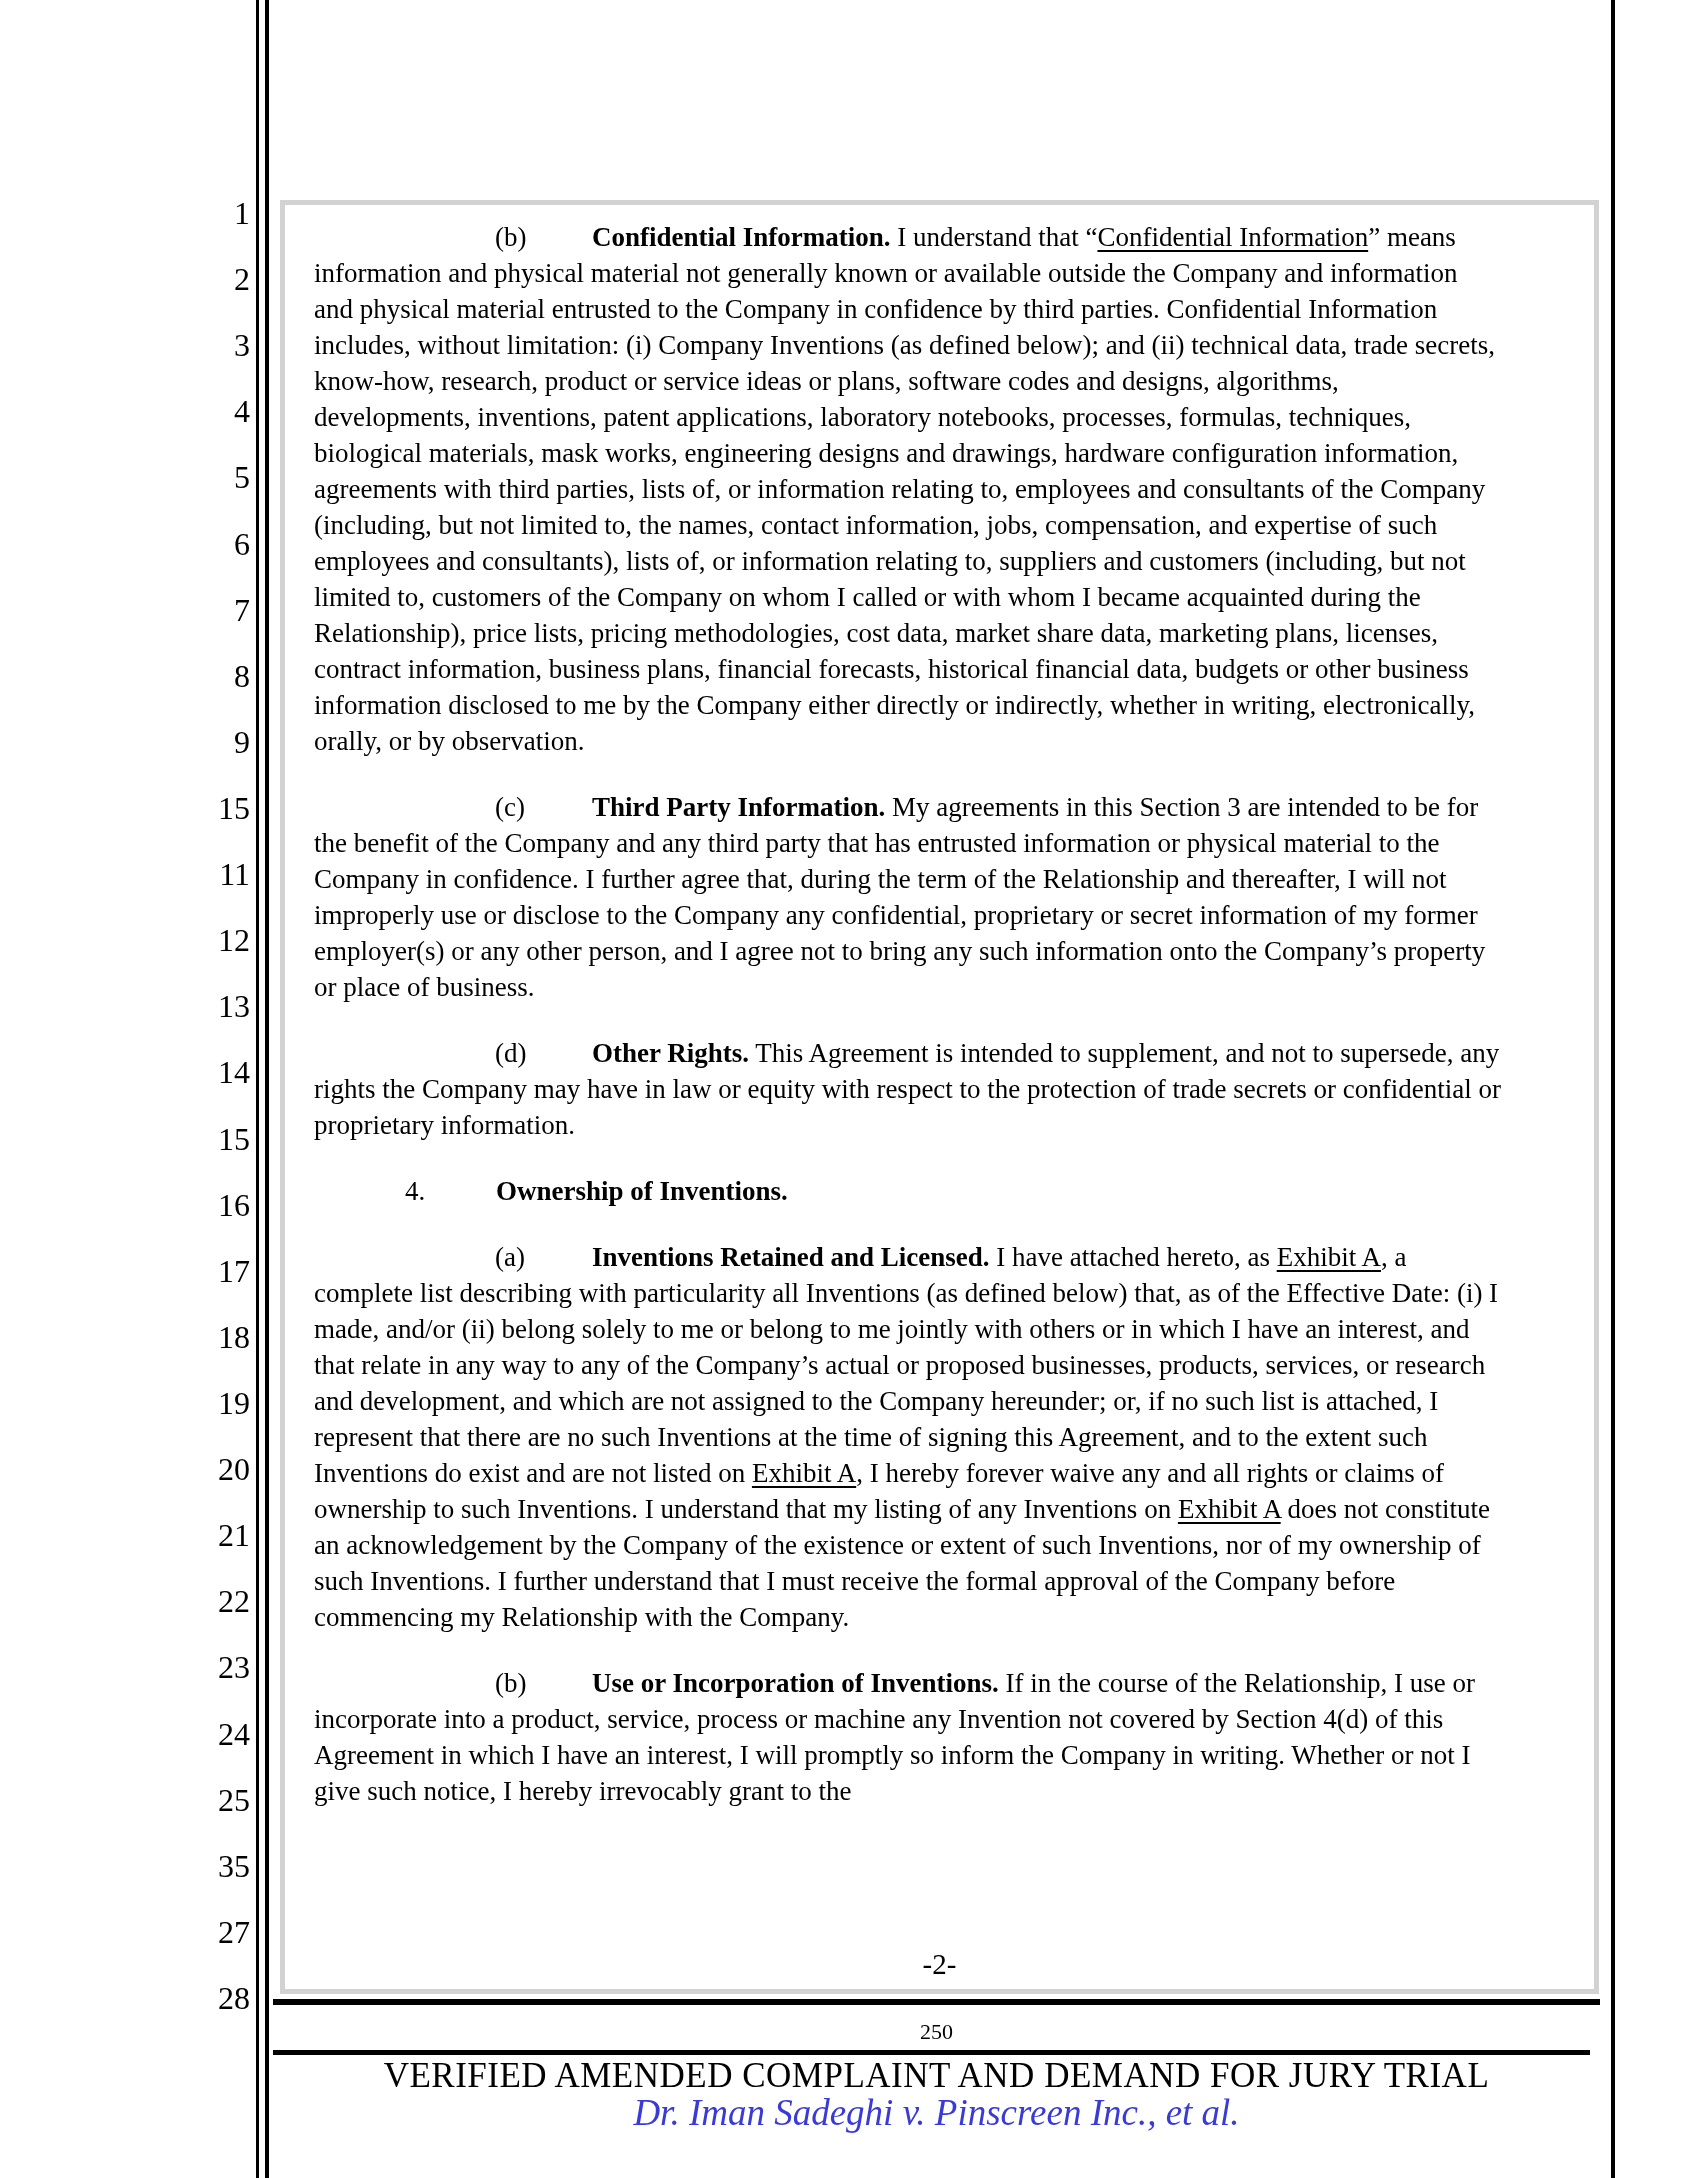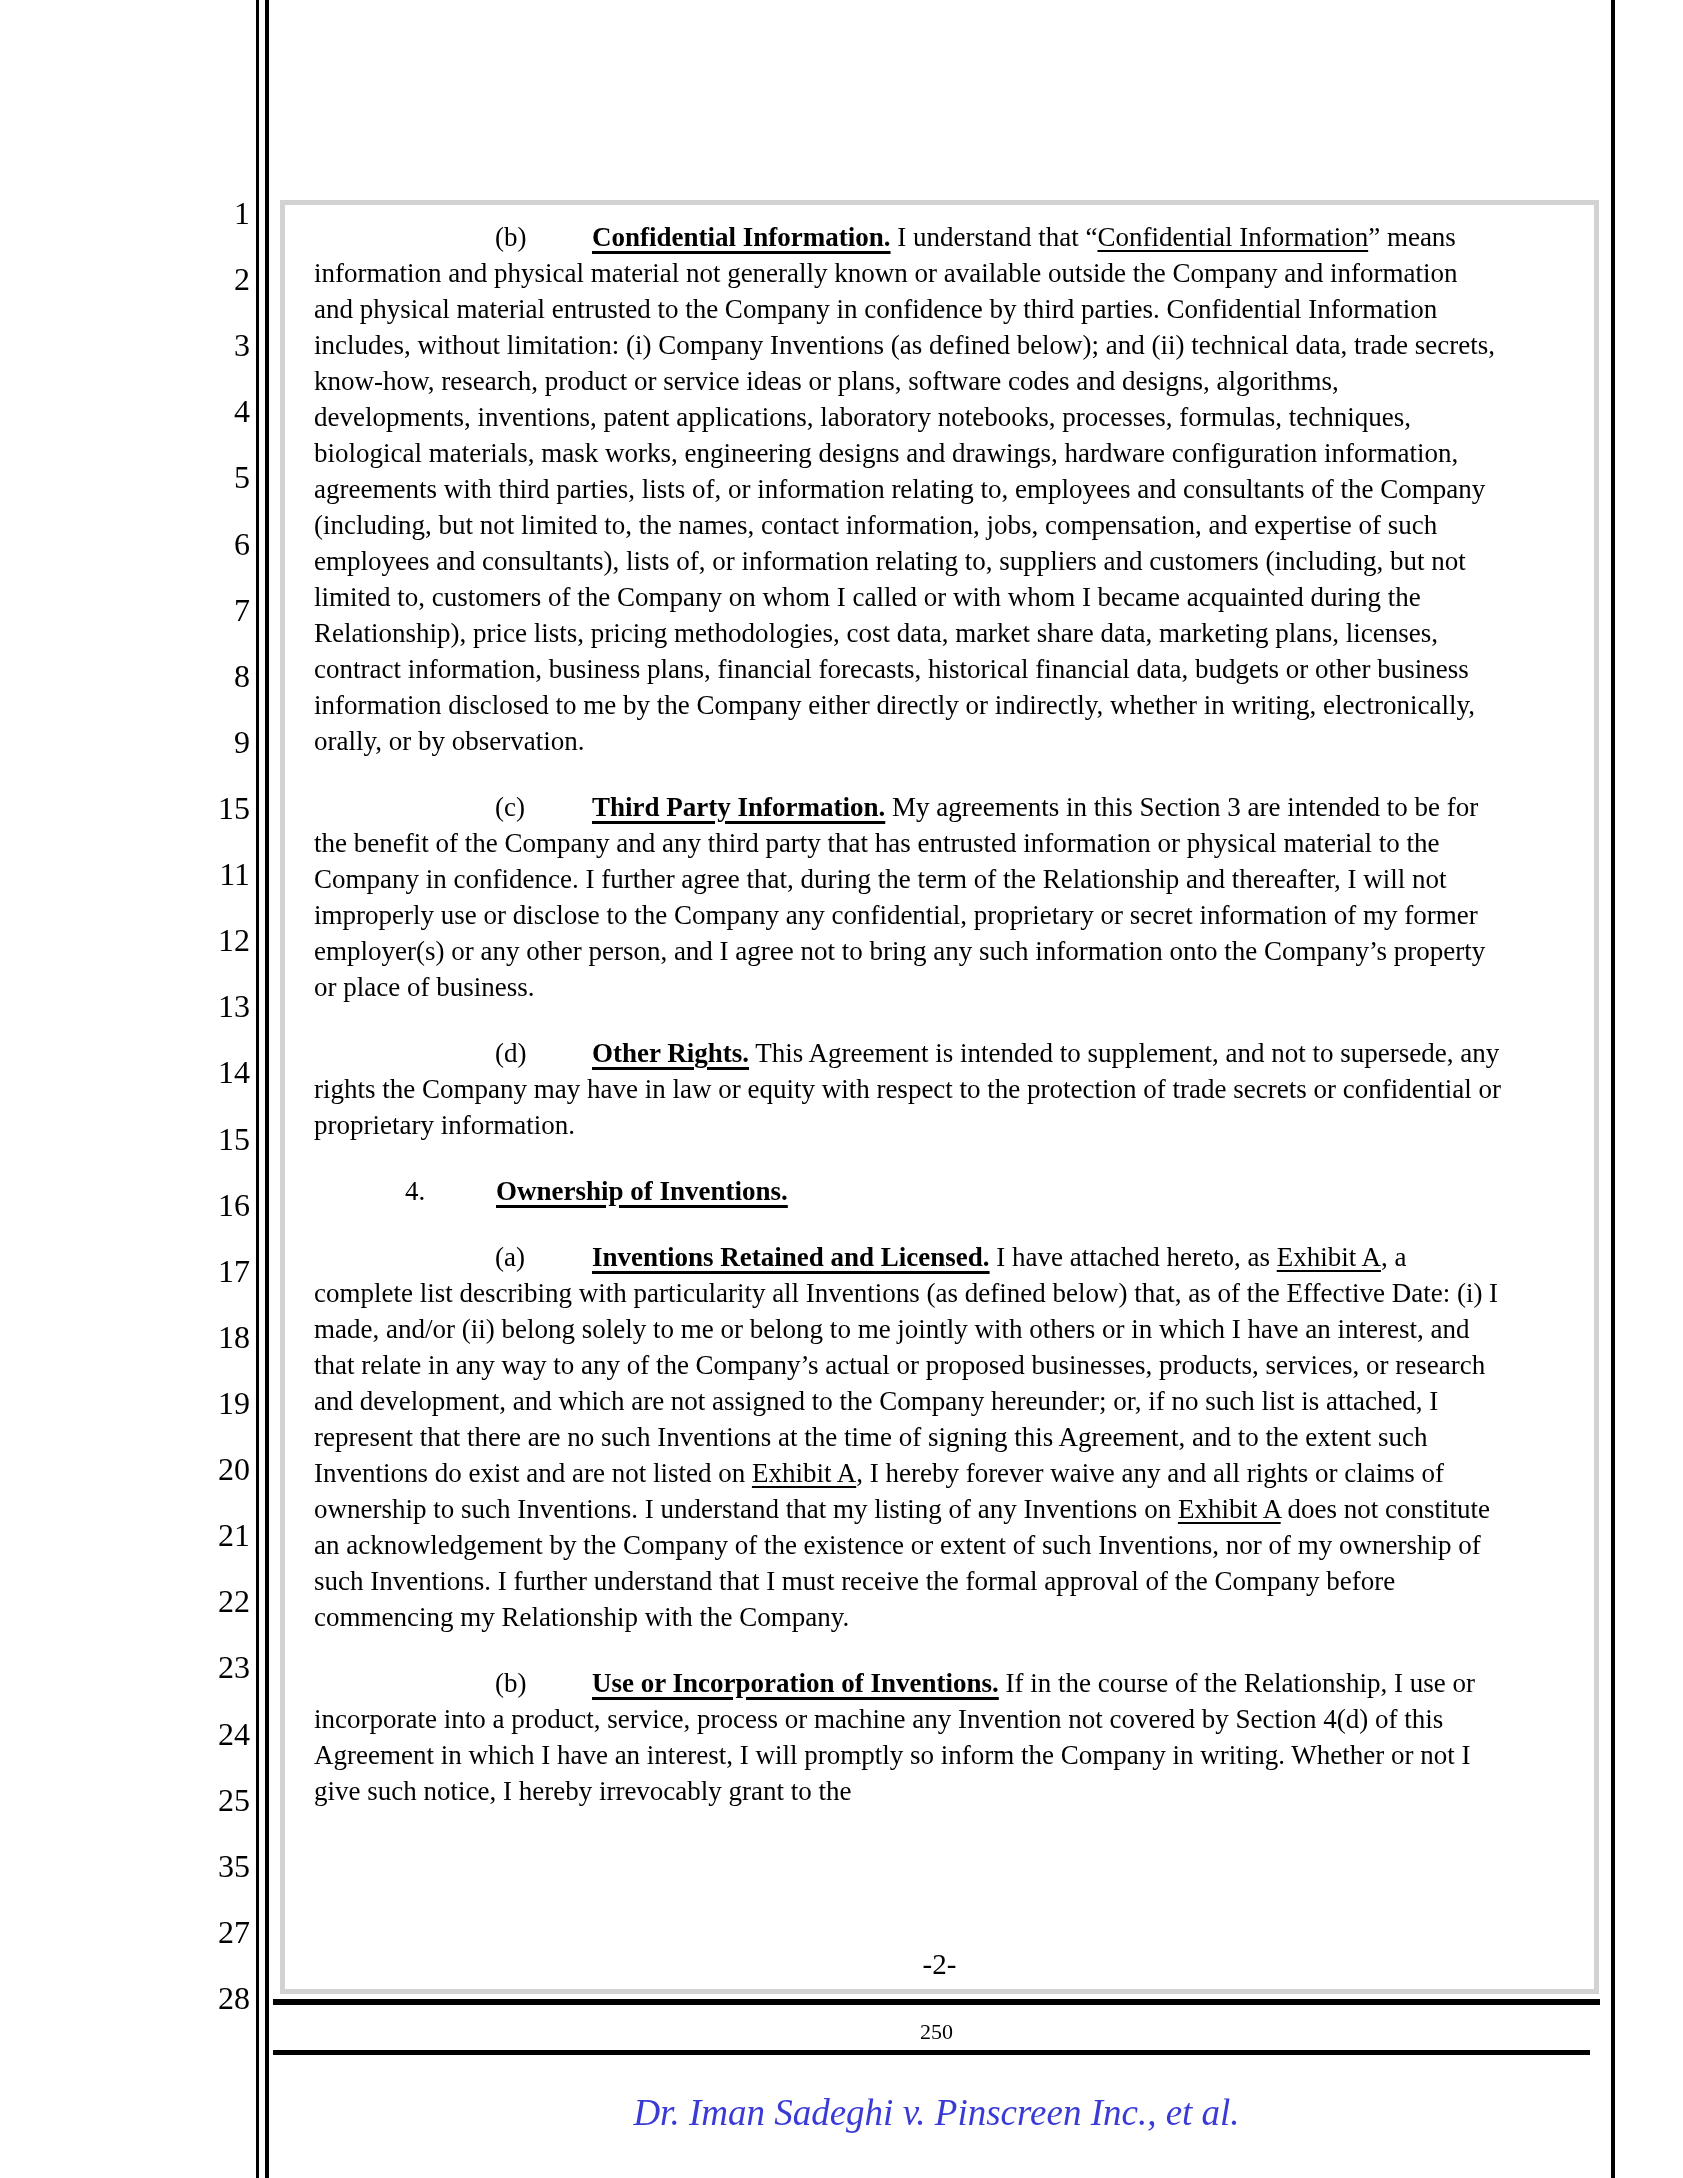--- a/index.html
+++ b/index.html
@@ -42,21 +42,20 @@
     text-align: left;
   }
   .para { margin: 30px 0 0 0; }
   .para:first-child { margin-top: 0; }
   .tab-first { display: inline-block; width: 181px; }
   .plabel    { display: inline-block; width: 97px; }
   .sec-tab   { display: inline-block; width: 91px; }
   .sec-num   { display: inline-block; width: 91px; }
   .pheading, .sec-title {
     font-weight: bold;
-    text-decoration: underline;
     text-decoration-thickness: 3px;
     text-underline-offset: 5px;
   }
   .ptext u { text-underline-offset: 4px; }
 
   .page-num {
     position: absolute; left: 0; bottom: 8px; width: 100%;
     text-align: center; font-size: 29px;
   }
 
@@ -152,16 +151,17 @@
         <span class="ptext">If in the course of the Relationship, I use or incorporate into a product, service, process or machine any Invention not covered by Section 4(d) of this Agreement in which I have an interest, I will promptly so inform the Company in writing.  Whether or not I give such notice, I hereby irrevocably grant to the</span>
       </p>
 
     </div>
     <div class="page-num">-2-</div>
   </div>
 
   <div class="footer-rule footer-rule-1"></div>
   <div class="bates-number">250</div>
   <div class="footer-rule footer-rule-2"></div>
+  <div class="footer-title">VERIFIED AMENDED COMPLAINT AND DEMAND FOR JURY TRIAL</div>
   <div class="case-name">Dr. Iman Sadeghi v. Pinscreen Inc., et al.</div>
 
 </div>
 
 
 </body></html>

